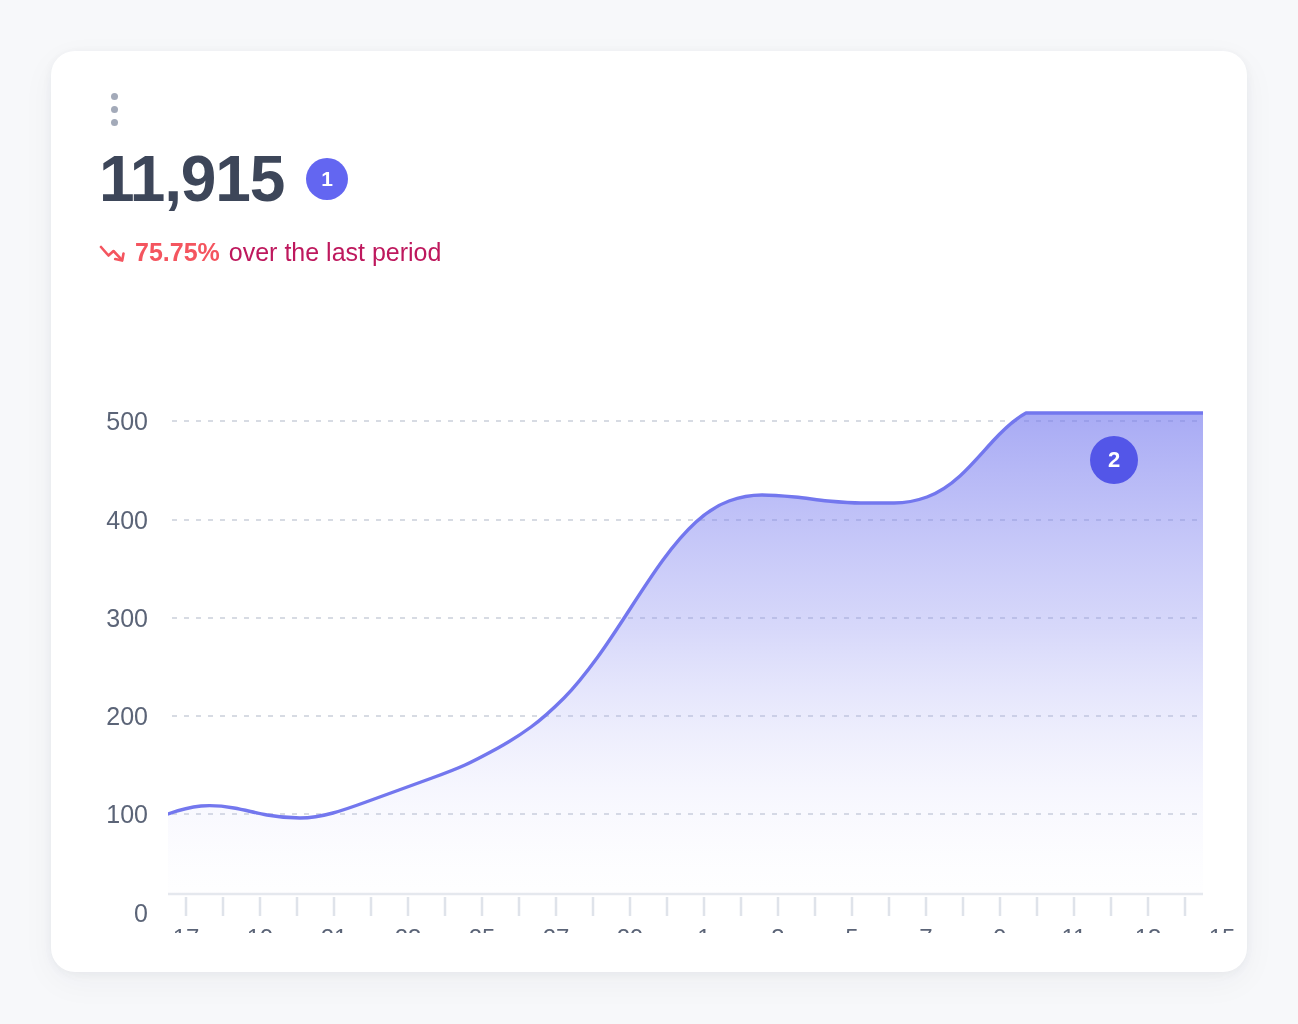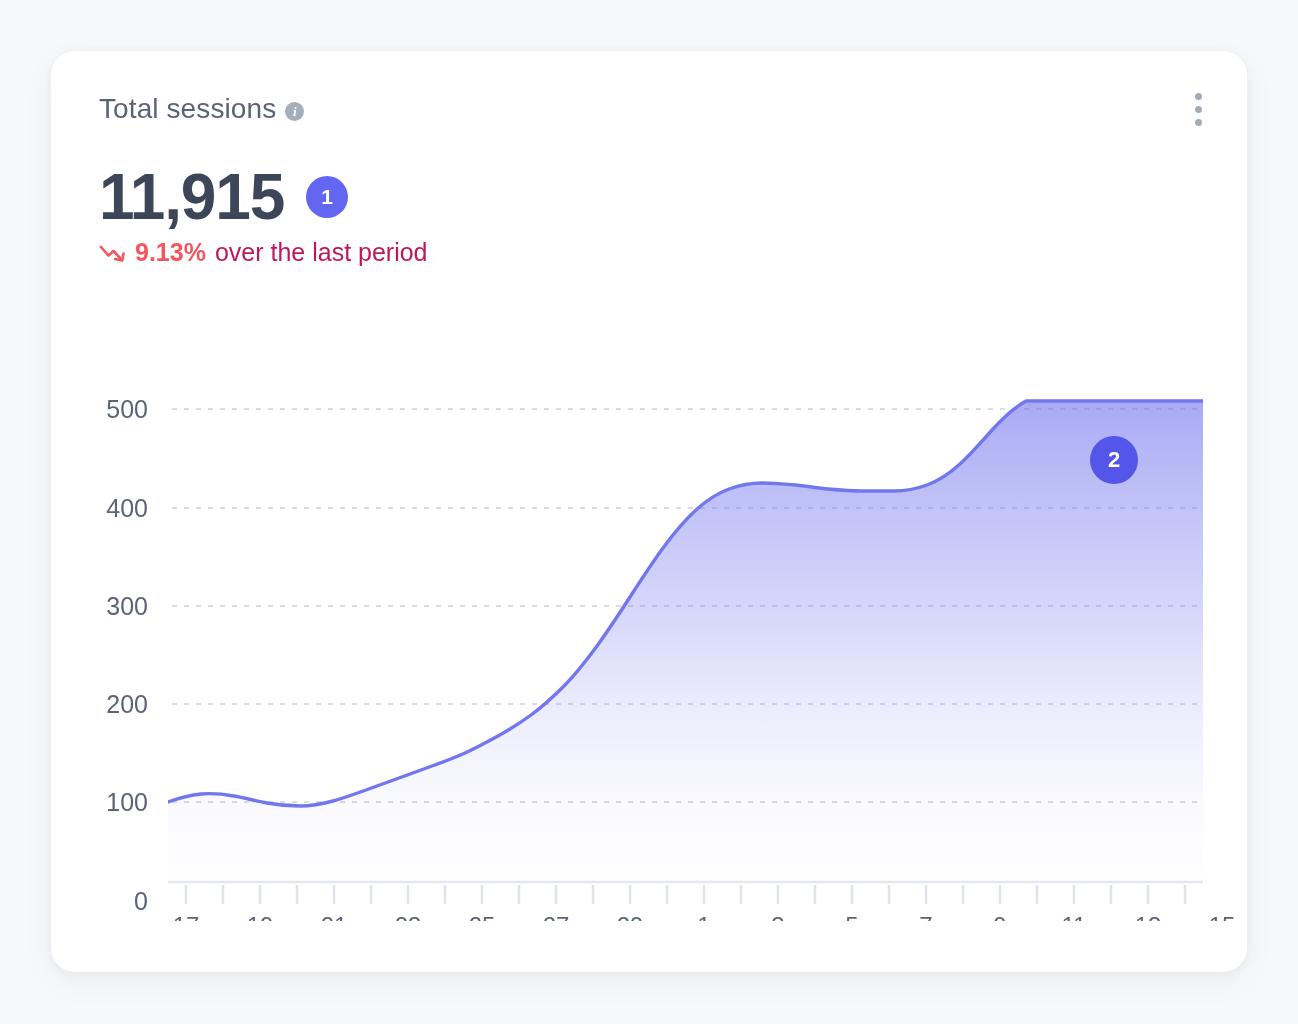--- a/index.html
+++ b/index.html
@@ -86,21 +86,21 @@
     width: 7px;
     height: 7px;
     border-radius: 50%;
     background: #a3aab9;
   }
 
   
   .value-row {
     position: absolute;
     left: 48px;
-    top: 114px;
+    top: 96px;
     display: flex;
     align-items: center;
     gap: 22px;
   }
   .big-value {
     font-size: 64px;
     line-height: 64px;
     font-weight: bold;
     color: #3d4659;
     letter-spacing: -1.2px;
@@ -139,21 +139,21 @@
     font-weight: bold;
   }
   .delta-text {
     color: #be185d;
   }
 
   
   .chart-wrap {
     position: absolute;
     left: 0;
-    top: 250px;
+    top: 262px;
     width: 964px;
     height: 620px;
   }
   .chart-svg {
     display: block;
   }
   .y-tick-label {
     font-size: 25px;
     fill: #5b6477;
     font-family: "Liberation Sans", sans-serif;
@@ -212,44 +212,40 @@
   }
 </style>
 </head>
 <body>
 
 <div id="page-root">
 
   <div class="card">
 
     <div class="card-header">
-      <div class="title-row">
-        <div class="card-title">Total sessions</div>
-        <div class="info-icon">i</div>
-      </div>
       <div class="kebab-menu">
         <span></span>
         <span></span>
         <span></span>
       </div>
     </div>
 
     <div class="value-row">
       <div class="big-value">11,915</div>
       <div class="badge">1</div>
     </div>
 
     <div class="delta-row">
       <span class="delta-arrow">
         <svg width="27" height="20" viewBox="0 0 27 20" fill="none" xmlns="http://www.w3.org/2000/svg">
           <path d="M2 3 L9.5 11.5 L14.5 7 L22.5 15.5" stroke="#f4555f" stroke-width="2.6" stroke-linecap="round" stroke-linejoin="round"></path>
           <path d="M24.5 9.5 L23.2 16.6 L16.2 15" stroke="#f4555f" stroke-width="2.6" stroke-linecap="round" stroke-linejoin="round" fill="none"></path>
         </svg>
       </span>
-      <span class="delta-pct">9.13%</span>
+      <span class="delta-pct">75.75%</span>
       <span class="delta-text">over the last period</span>
     </div>
 
     <div class="chart-wrap">
       <svg class="chart-svg" width="1196" height="620" viewBox="0 0 1196 620" xmlns="http://www.w3.org/2000/svg">
         <defs>
           <linearGradient id="areaFill" x1="0" y1="0" x2="0" y2="1">
             <stop offset="0%" stop-color="#7377ee" stop-opacity="0.62"></stop>
             <stop offset="45%" stop-color="#8a8df1" stop-opacity="0.34"></stop>
             <stop offset="78%" stop-color="#b9bbf7" stop-opacity="0.13"></stop>

